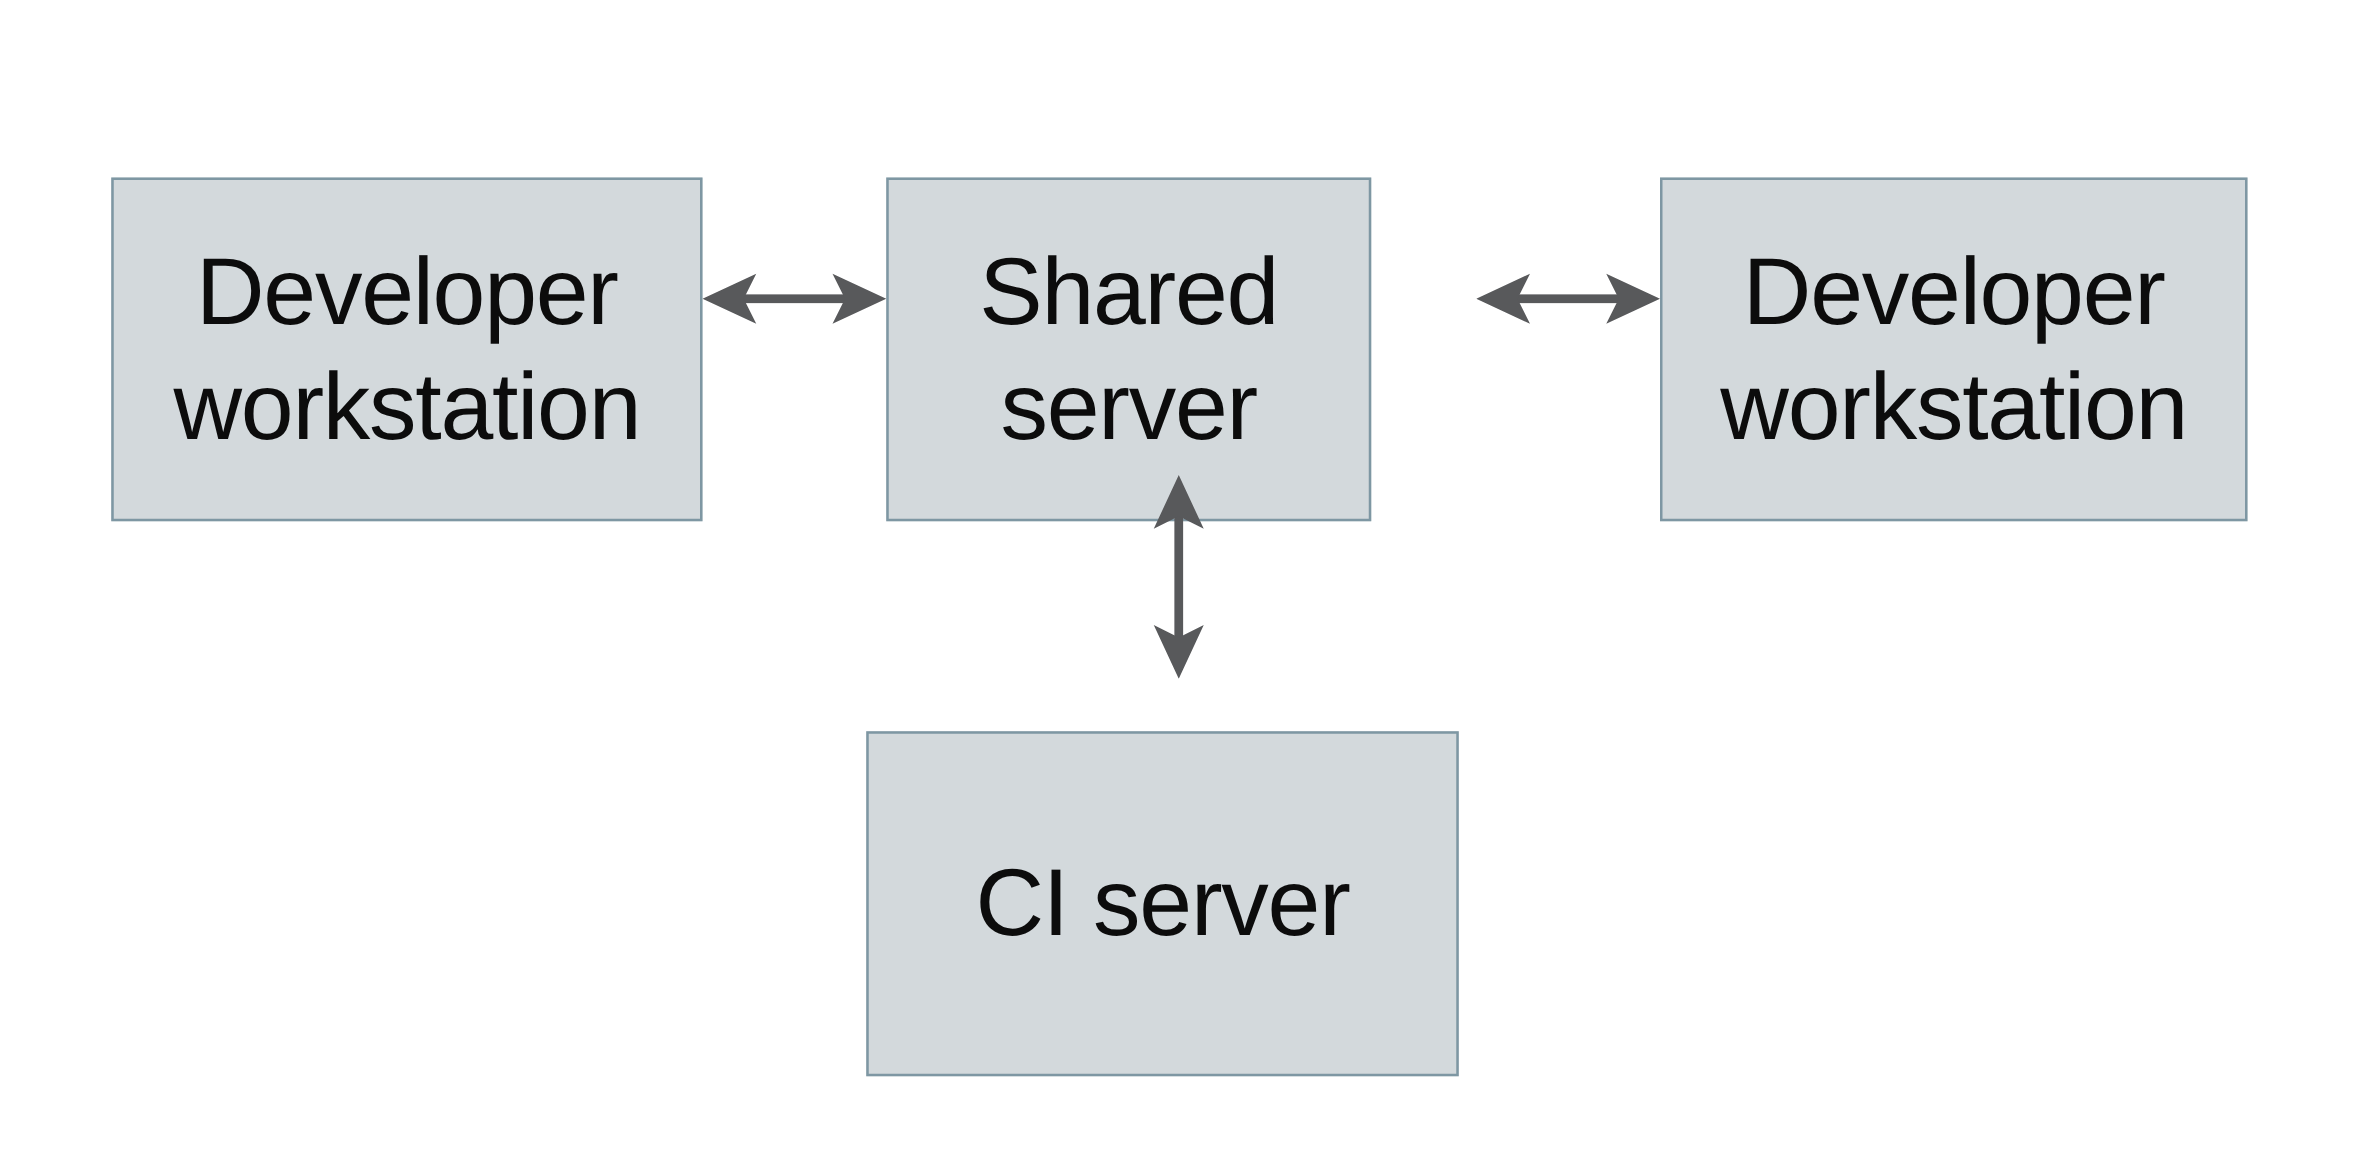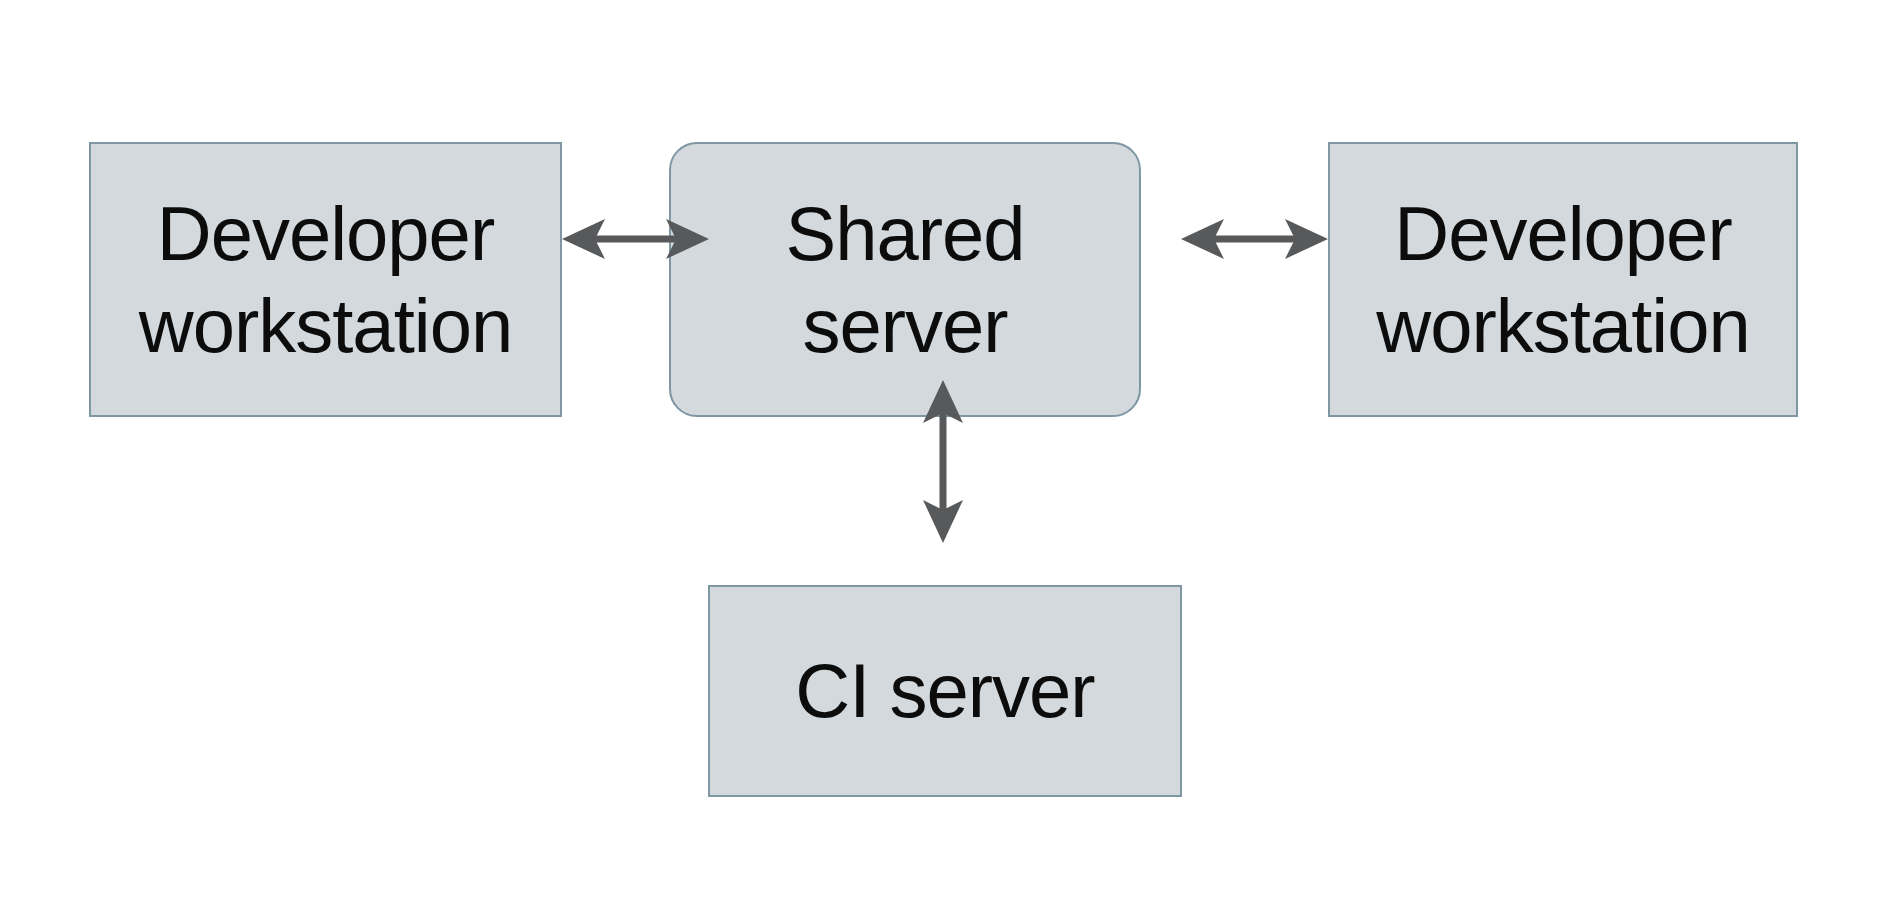--- a/index.html
+++ b/index.html
@@ -28,23 +28,23 @@
     margin-top: 40px;
   }
   .node .label-line {
     font-size: 76px;
     line-height: 92px;
     letter-spacing: -1px;
     color: #0c0c0c;
     white-space: nowrap;
   }
   .box-left   { left: 89px;   top: 102px; width: 473px; height: 275px; }
-  .box-center { left: 669px;  top: 102px; width: 472px; height: 275px; border-radius: 28px; }
+  .box-center { left: 709px;  top: 102px; width: 388px; height: 275px; }
   .box-right  { left: 1328px; top: 102px; width: 470px; height: 275px; }
-  .box-ci     { left: 708px;  top: 545px; width: 474px; height: 212px; }
+  .box-ci     { left: 693px;  top: 545px; width: 474px; height: 276px; }
   .edge {
     position: absolute;
   }
   .edge-left   { left: 562px;  top: 217px; }
   .edge-right  { left: 1181px; top: 217px; }
   .edge-bottom { left: 921px;  top: 380px; }
   .edge svg { display: block; }
 </style>
 </head>
 <body>

